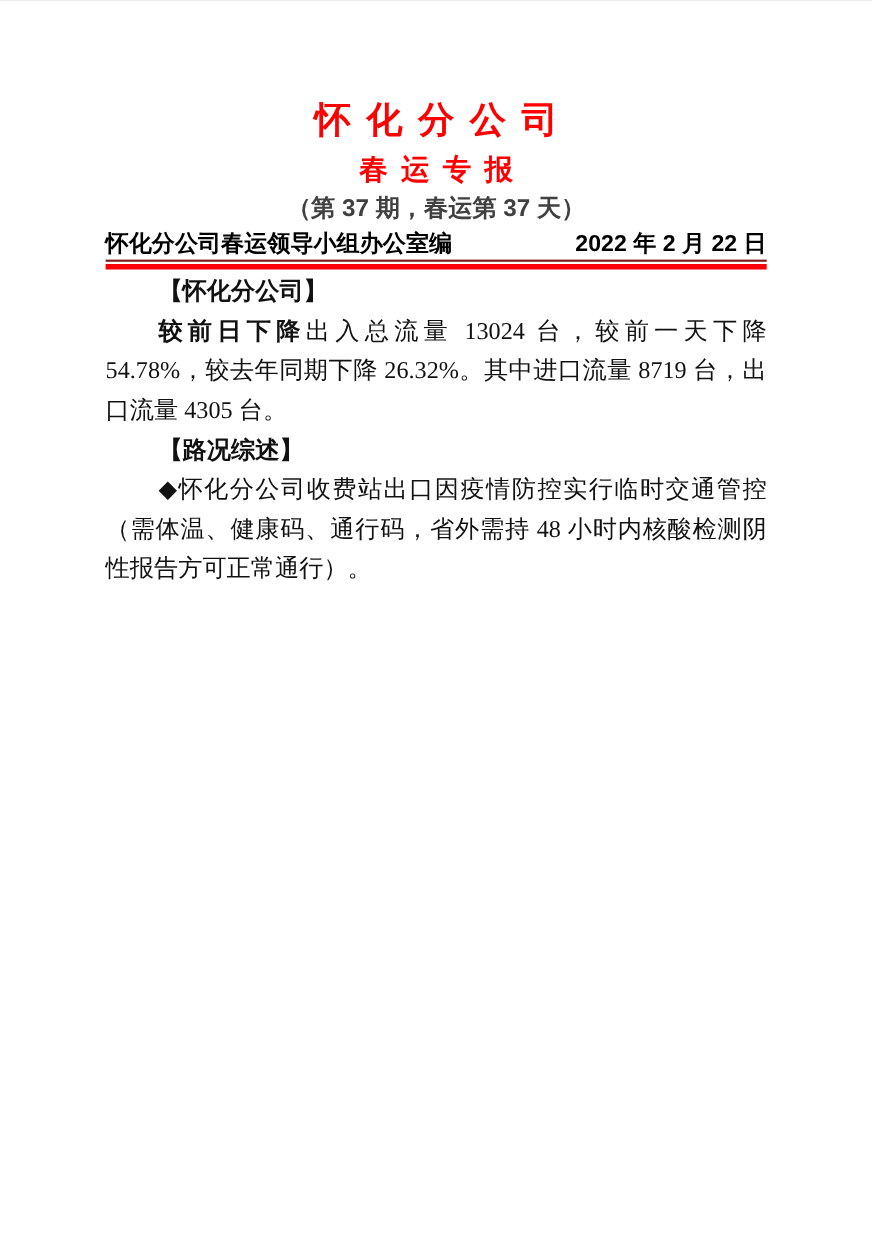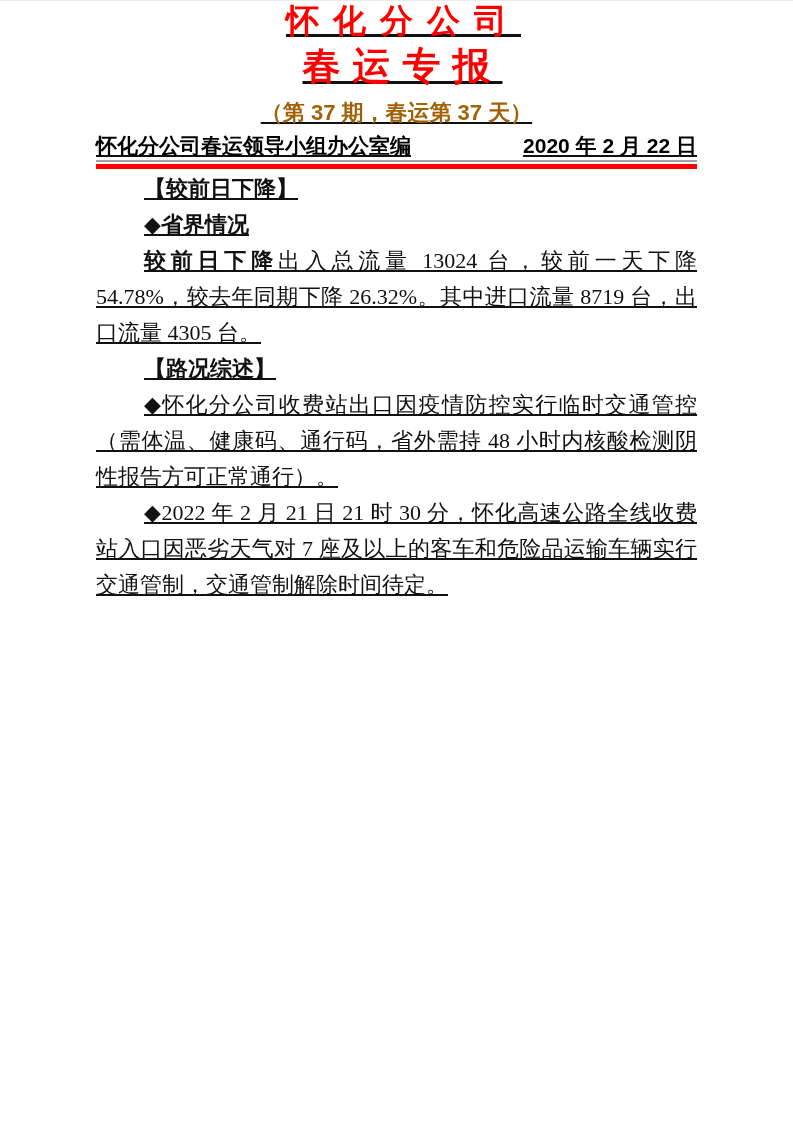--- a/index.html
+++ b/index.html
@@ -13,67 +13,67 @@
     position: relative;
     box-sizing: border-box;
     border-top: 1px solid #ececec;
     font-family: "Liberation Serif", "DejaVu Serif", serif;
     color: #111111;
     overflow: hidden;
   }
   .sheet {
     width: 601px;
     margin: 0 auto;
-    text-decoration: underline;
+    padding-top: 88px;
   }
   .doc-title-1 {
     text-align: center;
     color: #ff0000;
     font-family: "Liberation Sans", "DejaVu Sans", sans-serif;
     font-weight: 700;
     font-size: 33px;
     line-height: 40px;
     letter-spacing: 14px;
     text-indent: 14px; 
     white-space: nowrap;
   }
   .doc-title-2 {
     text-align: center;
     color: #ff0000;
     font-family: "Liberation Sans", "DejaVu Sans", sans-serif;
     font-weight: 700;
-    font-size: 38px;
+    font-size: 26px;
     line-height: 40px;
     letter-spacing: 12px;
     text-indent: 12px;
     margin-top: 5px;
     white-space: nowrap;
   }
   .doc-subtitle {
     text-align: center;
-    color: #a16207;
+    color: #404040;
     font-family: "Liberation Sans", "DejaVu Sans", sans-serif;
     font-weight: 700;
     font-size: 22px;
     line-height: 27px;
-    margin-top: 13px;
+    margin-top: 1px;
     white-space: nowrap;
   }
   .masthead {
     margin-top: 8px;
     display: flex;
     justify-content: space-between;
     align-items: baseline;
     font-family: "Liberation Sans", "DejaVu Sans", sans-serif;
     font-weight: 700;
     font-size: 21px;
     line-height: 24px;
     color: #000000;
     padding-bottom: 2px;
-    border-bottom: 2px solid #a3a3a3;
+    border-bottom: 2px solid #7f1d1d;
   }
   .red-rule {
     height: 5px;
     background: #ff0000;
     margin-top: 2px;
   }
   .content {
     margin-top: 2px;
     font-size: 22px;
     line-height: 36px;
@@ -99,43 +99,39 @@
 <div class="sheet">
 
   <div class="doc-title-1">怀化分公司</div>
 
   <div class="doc-title-2">春运专报</div>
 
   <div class="doc-subtitle">（第 37 期，春运第 37 天）</div>
 
   <div class="masthead">
     <span>怀化分公司春运领导小组办公室编</span>
-    <span>2020 年 2 月 22 日</span>
+    <span>2022 年 2 月 22 日</span>
   </div>
 
   <div class="red-rule"></div>
 
   <div class="content">
 
-    <p class="h">【较前日下降】</p>
+    <p class="h">【怀化分公司】</p>
 
 
-    <p class="h">◆省界情况</p>
 
     <p>
       <b>较前日下降</b><span>出入总流量 13024 台，较前一天下降 54.78%，较去年同期下降 26.32%。其中进口流量 8719 台，出口流量 4305 台。</span>
     </p>
 
 
     <p class="h">【路况综述】</p>
 
 
     <p>
       <span>◆怀化分公司收费站出口因疫情防控实行临时交通管控（需体温、健康码、通行码，省外需持 48 小时内核酸检测阴性报告方可正常通行）。</span>
     </p>
 
-    <p>
-      <span>◆2022 年 2 月 21 日 21 时 30 分，怀化高速公路全线收费站入口因恶劣天气对 7 座及以上的客车和危险品运输车辆实行交通管制，交通管制解除时间待定。</span>
-    </p>
 
 
   </div>
 </div>
 
 </body></html>

